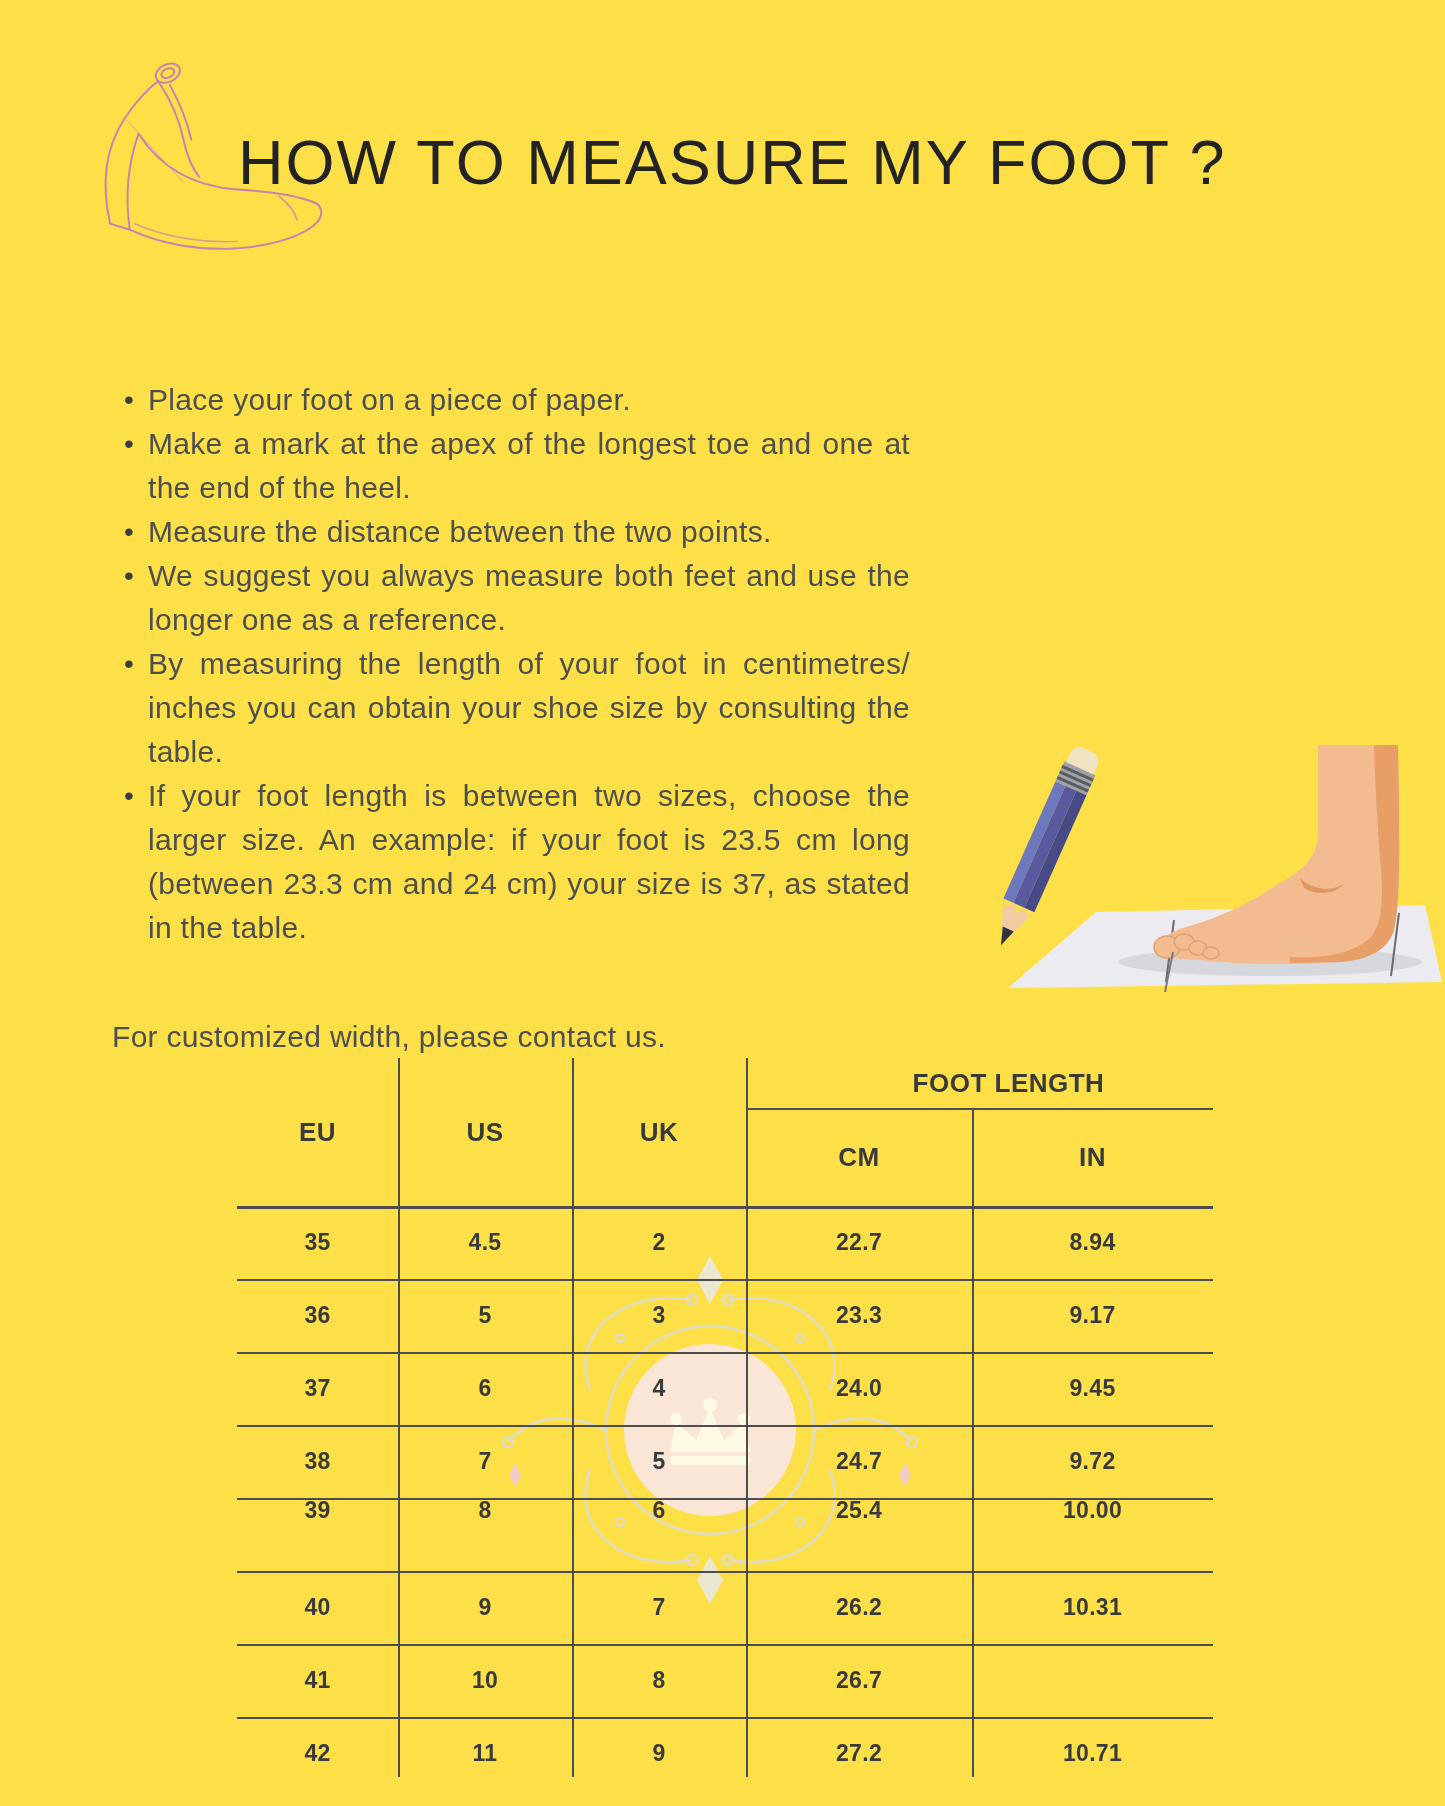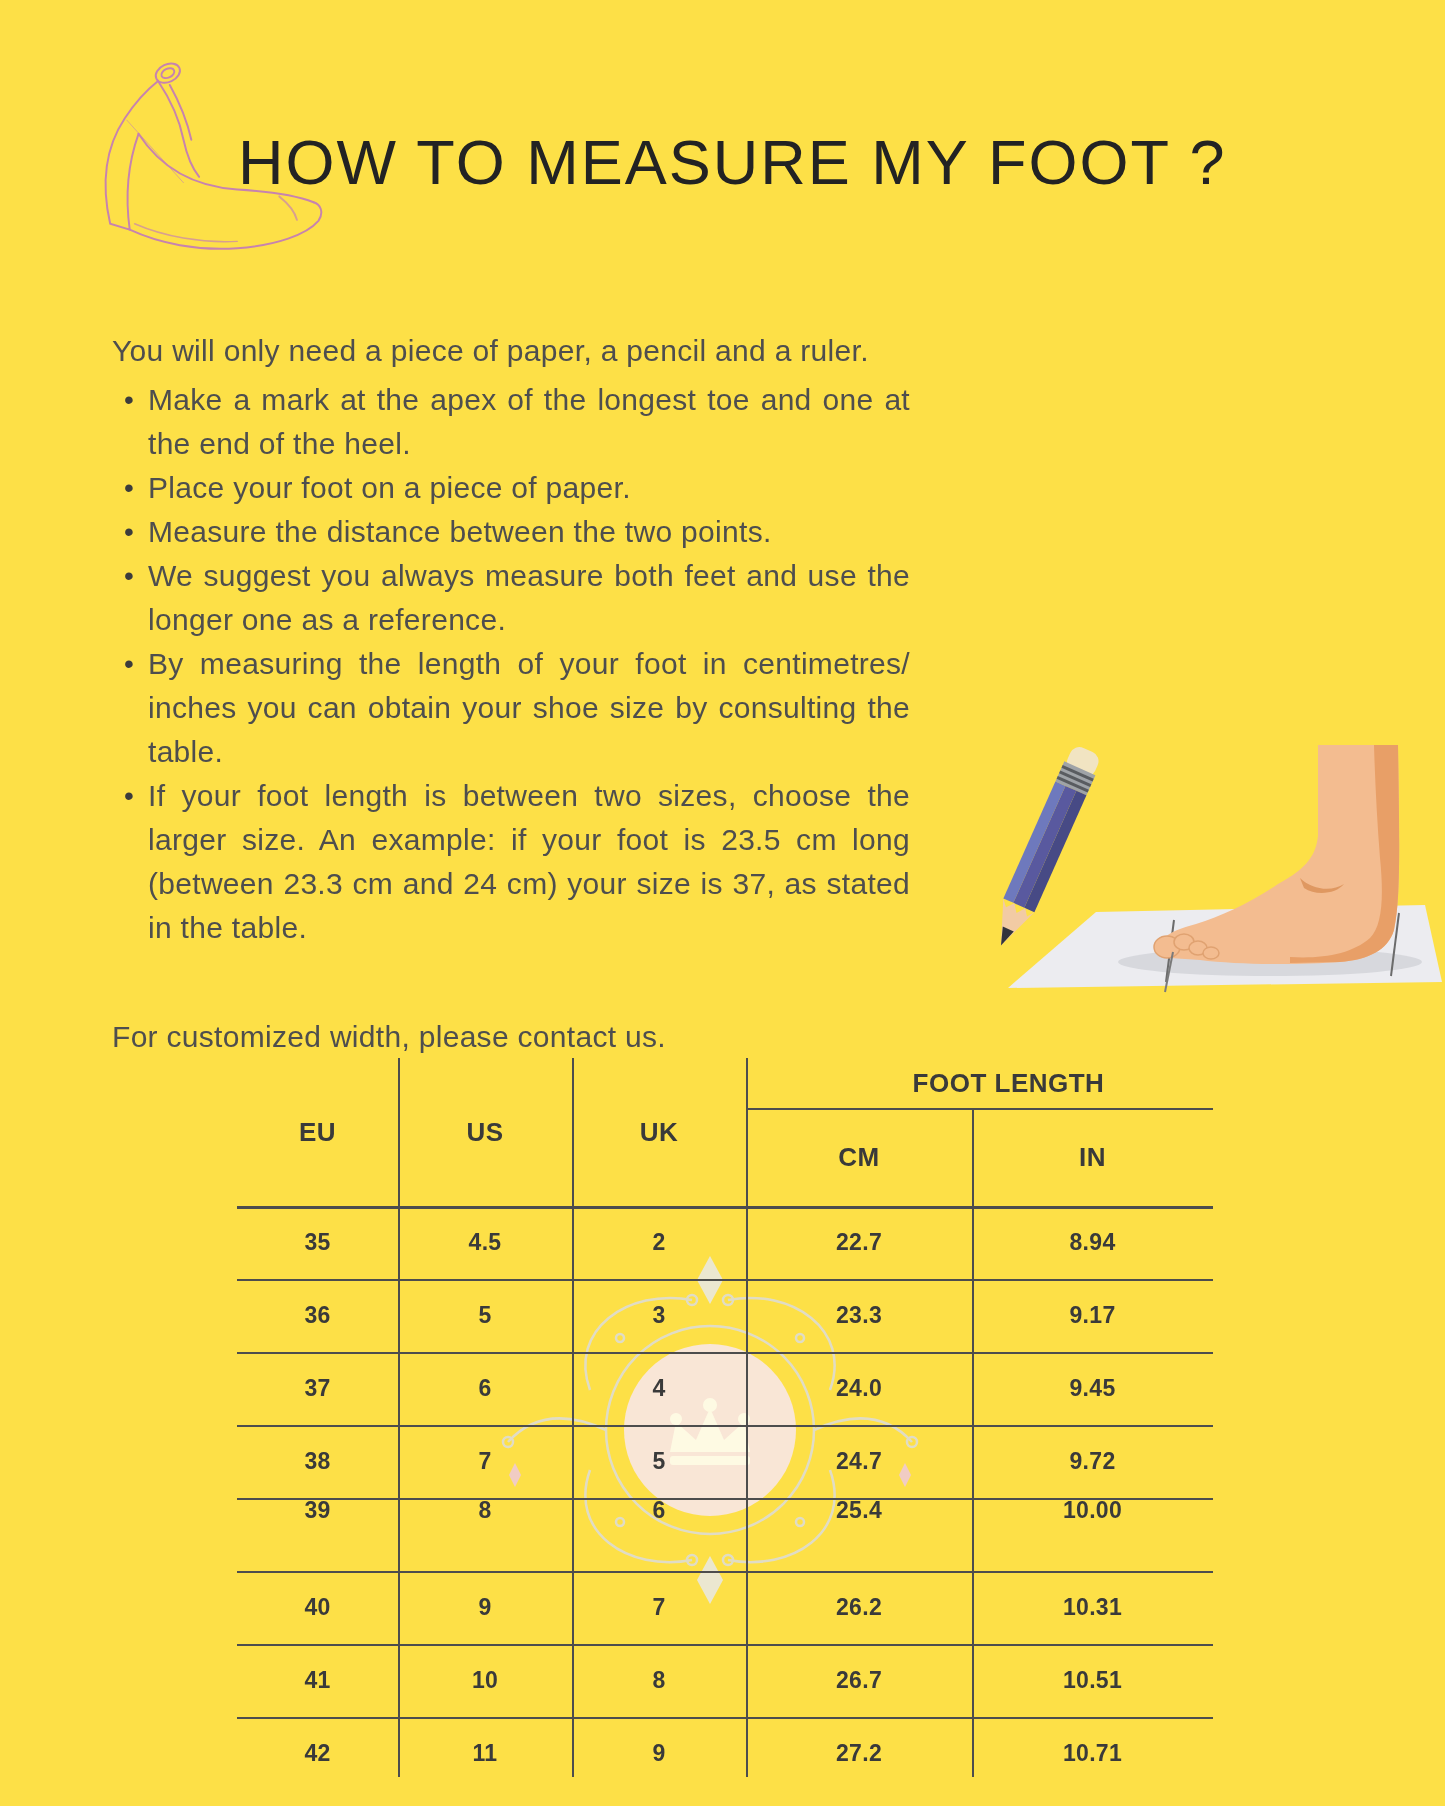--- a/index.html
+++ b/index.html
@@ -71,25 +71,24 @@
         <path d="M 104,98 C 126,132 160,152 205,155 C 240,157 268,162 283,168"></path>
         <path d="M 95,196 C 125,210 165,218 205,215 C 245,212 276,201 288,187 C 294,178 290,170 283,168"></path>
         <path d="M 100,190 C 130,203 168,210 205,208" stroke-width="1.5" opacity="0.7"></path>
         <path d="M 248,162 C 258,170 264,178 266,186" opacity="0.7"></path>
       </g>
     </svg>
   </div>
 
   <h1 class="page-title">HOW TO MEASURE MY FOOT ?</h1>
 
-  <p class="intro">You will only need a piece of paper, a pencil and a ruler.</p>
 
   <ul class="instructions">
+    <li>Place your foot on a piece of paper.</li>
     <li>Make a mark at the apex of the longest toe and one at the end of the heel.</li>
-    <li>Place your foot on a piece of paper.</li>
     <li>Measure the distance between the two points.</li>
     <li>We suggest you always measure both feet and use the longer one as a reference.</li>
     <li>By measuring the length of your foot in centimetres/ inches you can obtain your shoe size by consulting the table.</li>
     <li>If your foot length is between two sizes, choose the larger size. An example: if your foot is 23.5 cm long (between 23.3 cm and 24 cm) your size is 37, as stated in the table.</li>
   </ul>
 
   <p class="contact-note">For customized width, please contact us.</p>
 
   <div class="measuring-illustration">
     <svg width="445" height="370" viewBox="0 0 445 370">
@@ -233,21 +232,20 @@
       <div class="cell c-us">9</div>
       <div class="cell c-uk">7</div>
       <div class="cell c-cm">26.2</div>
       <div class="cell c-in">10.31</div>
     </div>
     <div class="row" style="top:586px;">
       <div class="cell c-eu">41</div>
       <div class="cell c-us">10</div>
       <div class="cell c-uk">8</div>
       <div class="cell c-cm">26.7</div>
-      <div class="cell c-in">10.51</div>
     </div>
     <div class="row" style="top:659px;">
       <div class="cell c-eu">42</div>
       <div class="cell c-us">11</div>
       <div class="cell c-uk">9</div>
       <div class="cell c-cm">27.2</div>
       <div class="cell c-in">10.71</div>
     </div>
   </div>
 

